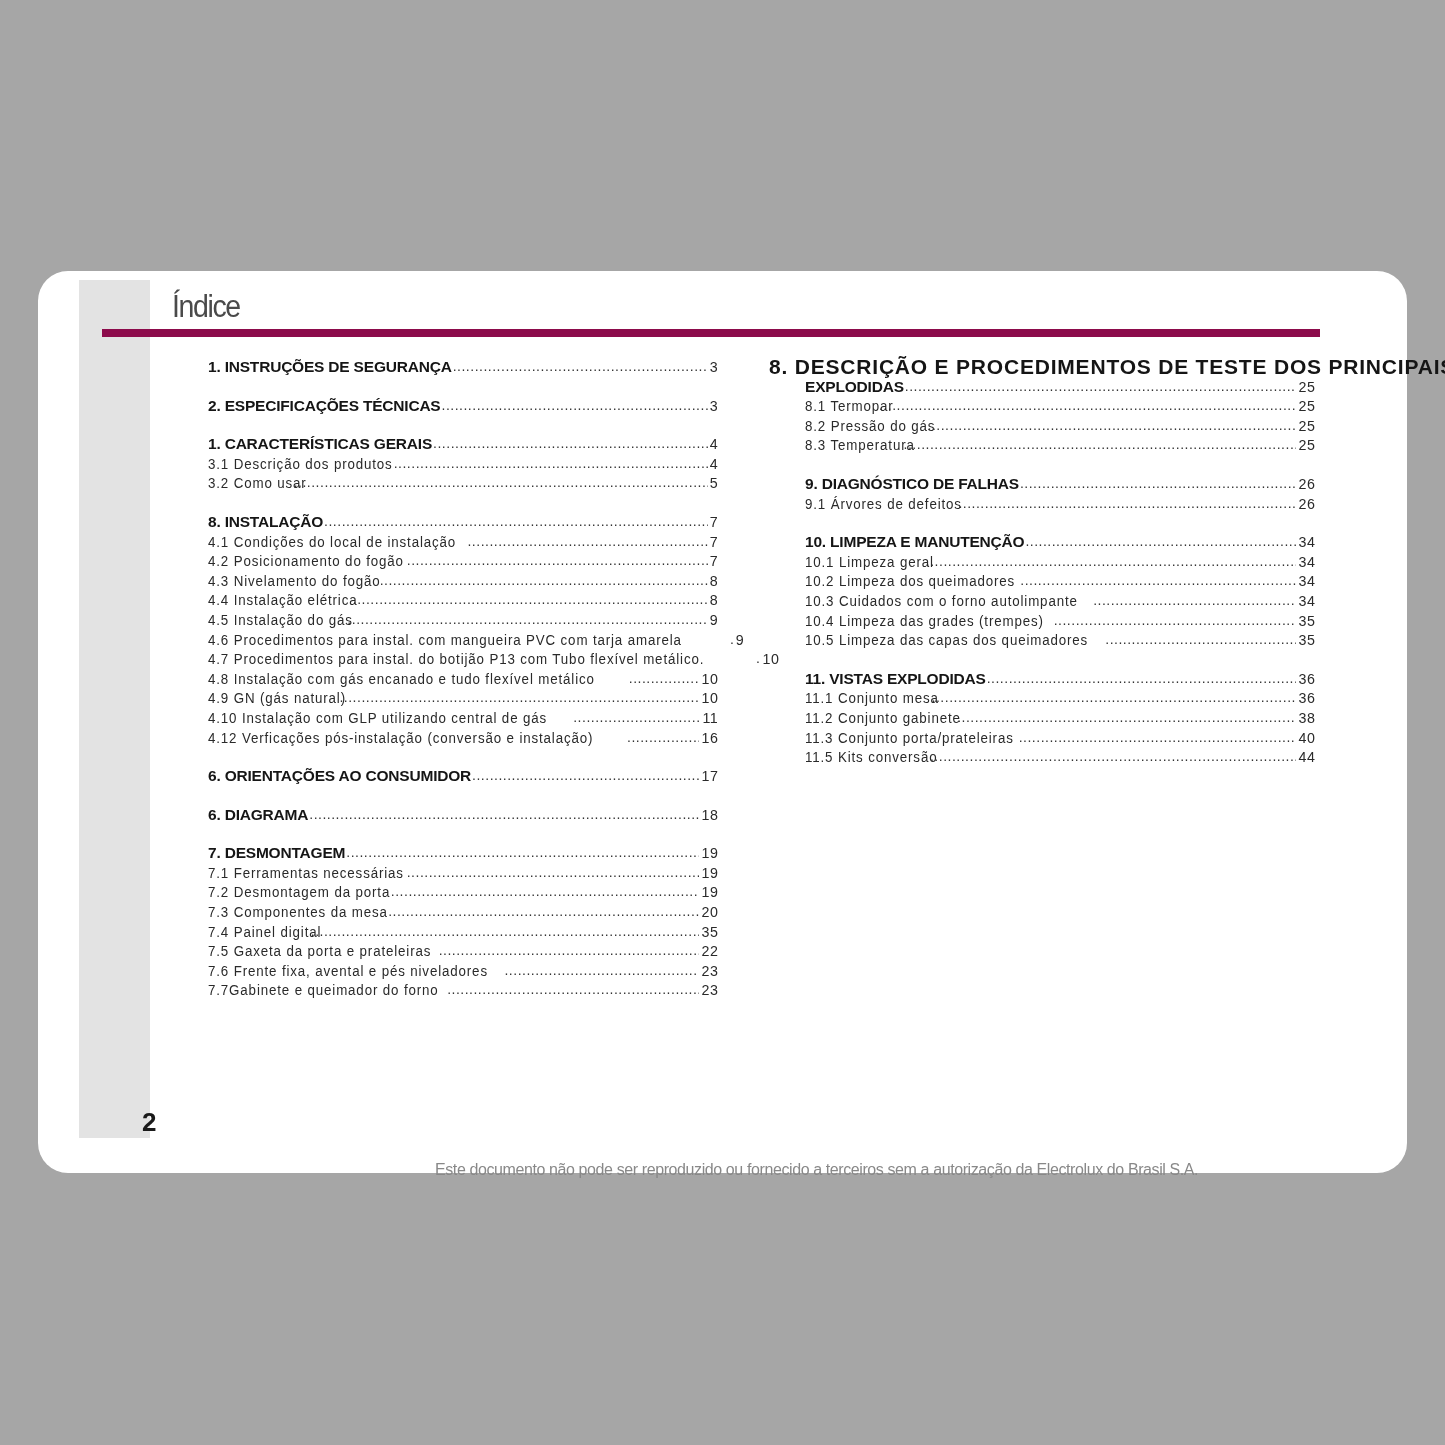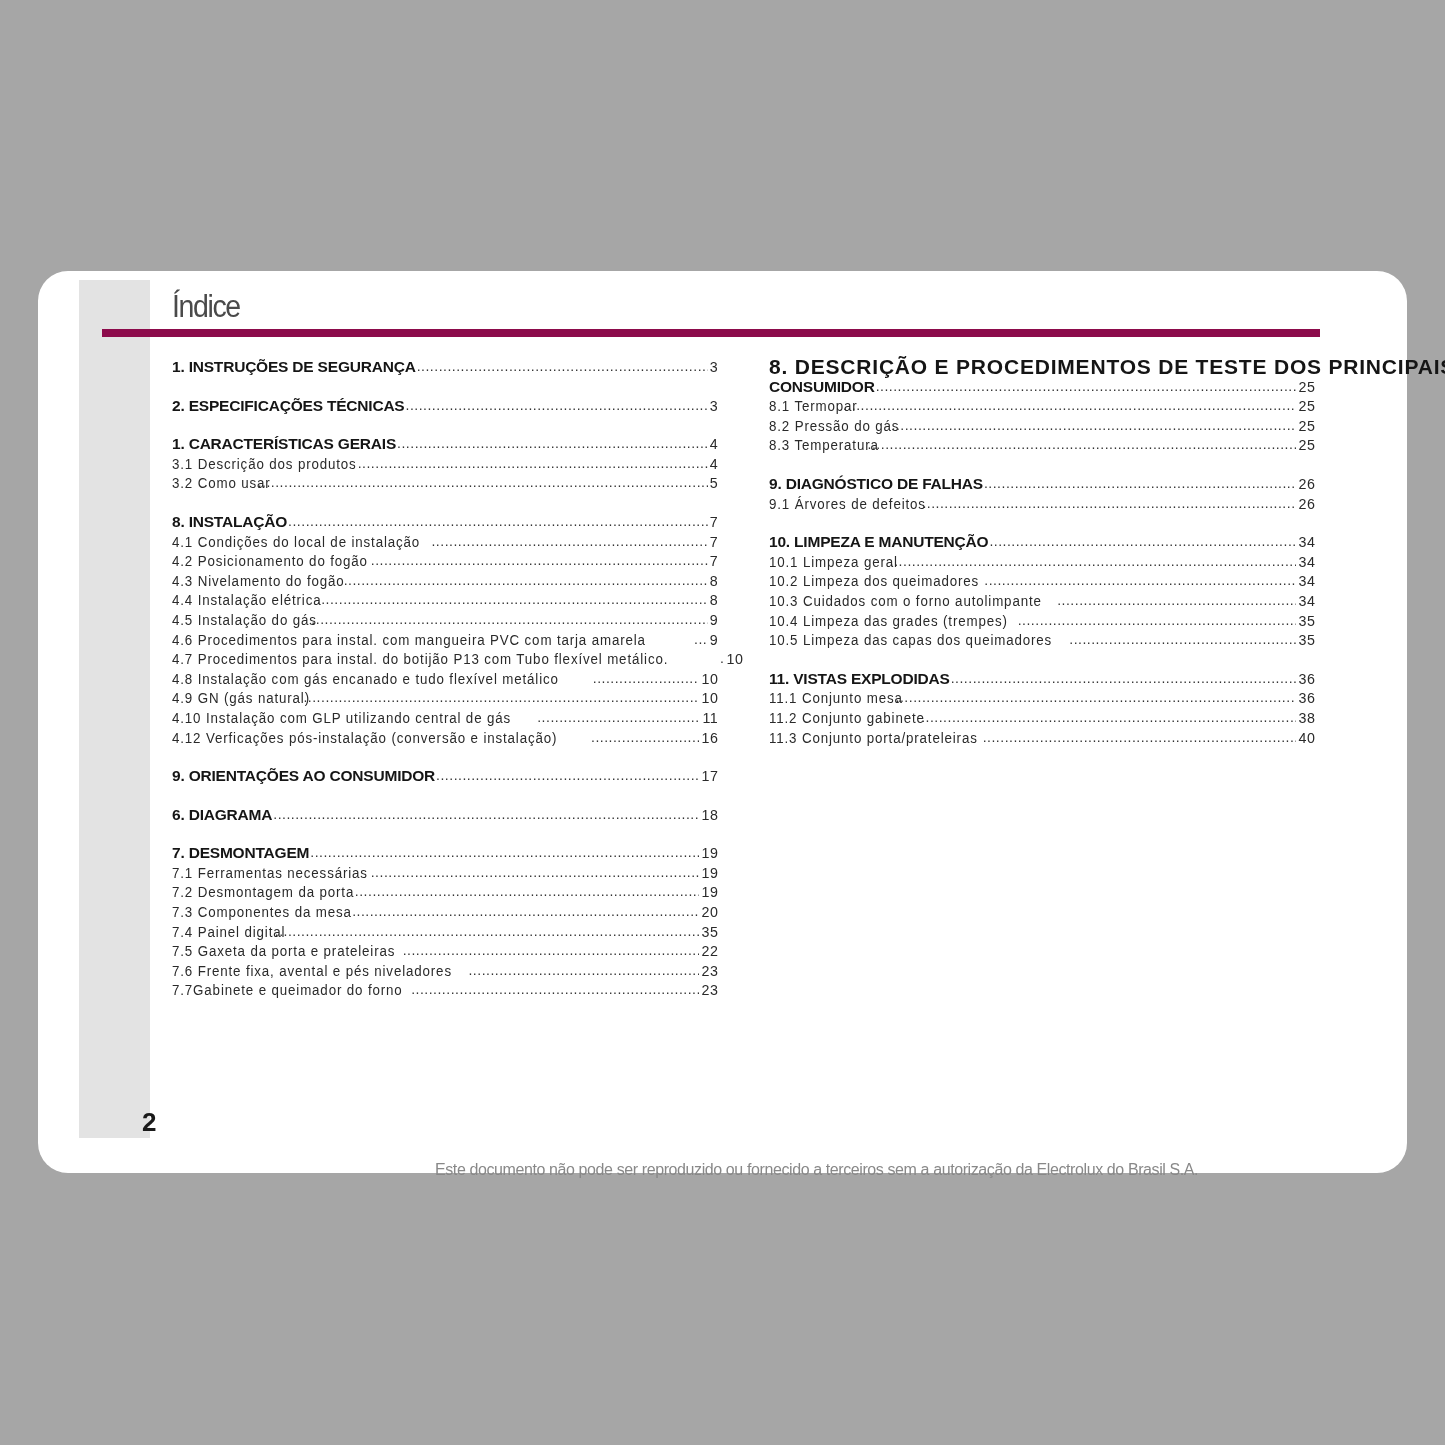--- a/index.html
+++ b/index.html
@@ -54,20 +54,21 @@
     .col.left { left: 134px; }
     .col.right { left: 731px; }
 
     .entry {
       display: flex;
       align-items: center;
       height: 19.6px;
       line-height: 19.6px;
       color: #2a2a2a;
       white-space: nowrap;
+      margin-left: 36px;
     }
     .entry .label {
       flex: 0 0 auto;
     }
     .entry .dots {
       flex: 1 1 auto;
       overflow: hidden;
       min-width: 4px;
       margin: 0 1px;
       font-size: 14px;
@@ -214,21 +215,21 @@
         <span class="dots"></span>
         <span class="pg">11</span>
       </div>
       <div class="entry sub">
         <span class="label">4.12 Verficações pós-instalação (conversão e instalação)</span>
         <span class="dots"></span>
         <span class="pg">16</span>
       </div>
       <div class="gap"></div>
       <div class="entry section">
-        <span class="label">9. ORIENTAÇÕES AO CONSUMIDOR</span>
+        <span class="label">6. ORIENTAÇÕES AO CONSUMIDOR</span>
         <span class="dots"></span>
         <span class="pg">17</span>
       </div>
       <div class="gap"></div>
       <div class="entry section">
         <span class="label">6. DIAGRAMA</span>
         <span class="dots"></span>
         <span class="pg">18</span>
       </div>
       <div class="gap"></div>
@@ -269,21 +270,21 @@
       </div>
       <div class="entry sub">
         <span class="label">7.7Gabinete e queimador do forno</span>
         <span class="dots"></span>
         <span class="pg">23</span>
       </div>
     </div>
   <div class="col right" id="col-right">
       <div class="section-wrap">8. DESCRIÇÃO E PROCEDIMENTOS DE TESTE DOS PRINCIPAIS</div>
       <div class="entry section">
-        <span class="label">CONSUMIDOR</span>
+        <span class="label">EXPLODIDAS</span>
         <span class="dots"></span>
         <span class="pg">25</span>
       </div>
       <div class="entry sub">
         <span class="label">8.1 Termopar</span>
         <span class="dots"></span>
         <span class="pg">25</span>
       </div>
       <div class="entry sub">
         <span class="label">8.2 Pressão do gás</span>
@@ -350,17 +351,22 @@
       </div>
       <div class="entry sub">
         <span class="label">11.2 Conjunto gabinete</span>
         <span class="dots"></span>
         <span class="pg">38</span>
       </div>
       <div class="entry sub">
         <span class="label">11.3 Conjunto porta/prateleiras</span>
         <span class="dots"></span>
         <span class="pg">40</span>
+      </div>
+      <div class="entry sub">
+        <span class="label">11.5 Kits conversão</span>
+        <span class="dots"></span>
+        <span class="pg">44</span>
       </div>
     </div>
 </div>
 
 <div class="footer">Este documento não pode ser reproduzido ou fornecido a terceiros sem a autorização da Electrolux do Brasil S.A.</div>
 
 </body></html>

